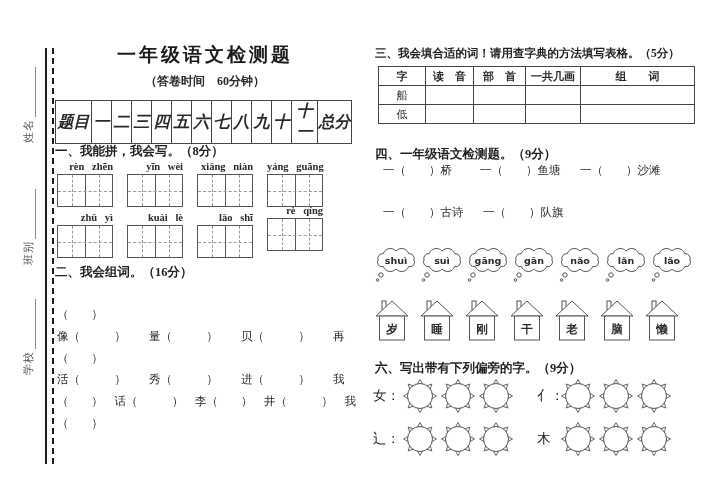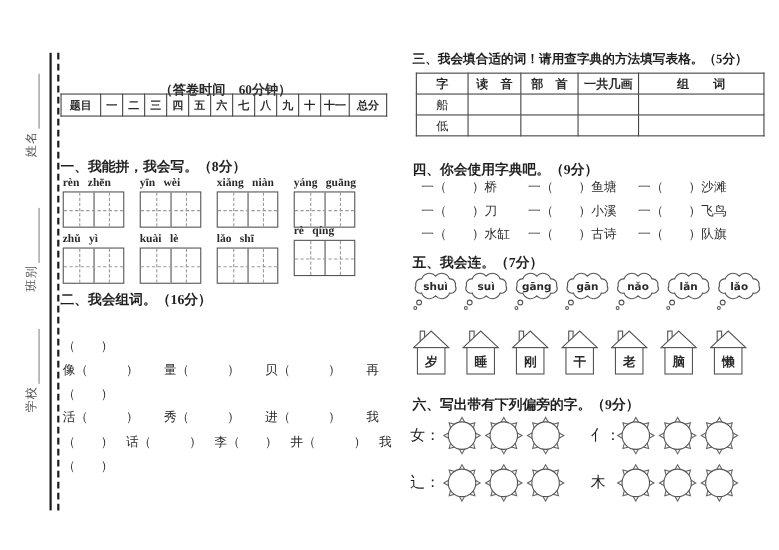--- a/index.html
+++ b/index.html
@@ -18,30 +18,30 @@
   .bind-solid{position:absolute;left:45px;top:48px;width:2px;height:416px;background:#1c1c1c;}
   .bind-dashed{position:absolute;left:52px;top:48px;height:416px;width:0;border-left:2.5px dashed #1c1c1c;}
   
   .title{position:absolute;left:55px;top:42px;width:300px;text-align:center;
     font-size:19px;font-weight:bold;letter-spacing:3px;color:#1a1a1a;}
   .subtitle{position:absolute;left:55px;top:73px;width:300px;text-align:center;
     font-size:12px;font-weight:bold;color:#2a2a2a;}
   
   table{border-collapse:collapse;table-layout:fixed;}
   td,th{border:1px solid #444;padding:0;text-align:center;overflow:hidden;}
-  .score-table{position:absolute;left:55px;top:85px;width:296px;font-size:10px;}
+  .score-table{position:absolute;left:55px;top:100px;width:296px;font-size:16px;font-style:italic;}
   .score-table td{height:19px;font-weight:bold;color:#2a2a2a;}
   .dict-table{position:absolute;left:378px;top:66px;width:316px;font-size:11px;}
   .dict-table th{height:18px;font-weight:bold;color:#2a2a2a;}
   .dict-table td{height:18px;color:#2a2a2a;}
   
   .sec-h{position:absolute;font-size:12.5px;font-weight:bold;color:#1f1f1f;white-space:nowrap;}
   
   .pgroup{position:absolute;width:56px;}
-  .plabel{font-size:10.5px;font-weight:600;color:#2a2a2a;text-align:left;
+  .plabel{font-size:10.5px;font-weight:600;color:#2a2a2a;text-align:right;
     white-space:nowrap;word-spacing:5px;margin-bottom:2px;}
   .pbox{position:relative;width:54px;height:31px;border:1px solid #555;background:#fff;}
   .pbox i{position:absolute;display:block;}
   .pbox .vd{top:0;bottom:0;width:0;border-left:1px dashed #9a9a9a;}
   .pbox .vs{top:0;bottom:0;width:0;border-left:1px solid #555;left:50%;}
   .pbox .l25{left:25%;} .pbox .l75{left:75%;}
   .pbox .hd{left:0;right:0;height:0;top:50%;border-top:1px dashed #9a9a9a;}
   
   .wline{position:absolute;left:57px;font-size:11.5px;color:#2a2a2a;white-space:nowrap;}
   
@@ -81,20 +81,21 @@
     <span class="mlabel">班别</span>
     <span class="mline"></span>
   </div>
   <div class="margin-unit" style="top:375px">
     <span class="mlabel">学校</span>
     <span class="mline"></span>
   </div>
   <div class="bind-solid"></div>
   <div class="bind-dashed"></div>
 
+  <div class="title">一年级语文检测题</div>
   <div class="subtitle">（答卷时间　60分钟）</div>
 
   <table class="score-table">
     <colgroup>
       <col style="width:36px">
         <col style="width:20px">
         <col style="width:20px">
         <col style="width:20px">
       <col style="width:20px">
         <col style="width:20px">
@@ -236,38 +237,31 @@
     <tr>
       <td>低</td>
       <td></td>
           <td></td>
       <td></td>
           <td></td>
     </tr>
   </tbody>
     </table>
 
-  <div class="sec-h" style="left:375px;top:146px">四、你会使用字典吧。（9分）</div>
+  <div class="sec-h" style="left:375px;top:146px">四、一年级语文检测题。（9分）</div>
   <div class="mwline" style="top:163px">
     <span class="mw-c0">一（　　）桥</span>
     <span class="mw-c1">一（　　）鱼塘</span>
     <span class="mw-c2">一（　　）沙滩</span>
   </div>
-  <div class="mwline" style="top:184px">
-    <span class="mw-c0">一（　　）刀</span>
-    <span class="mw-c1">一（　　）小溪</span>
-    <span class="mw-c2">一（　　）飞鸟</span>
-  </div>
   <div class="mwline" style="top:205px">
-    <span class="mw-c0">一（　　）水缸</span>
     <span class="mw-c1">一（　　）古诗</span>
     <span class="mw-c2">一（　　）队旗</span>
   </div>
 
-  <div class="sec-h" style="left:375px;top:231px">五、我会连。（7分）</div>
   <div class="cloud-row">
     <svg class="cloud" width="46" height="36" viewBox="0 0 46 36">
         <path d="M 5 13 A 5 5 0 0 1 10.3 6.6 A 7.5 7.5 0 0 1 23 4 A 7.5 7.5 0 0 1 35.7 6.6 A 5 5 0 0 1 41 13 A 4.5 4.5 0 0 1 35.7 19.4 A 7.5 7.5 0 0 1 23 22 A 7.5 7.5 0 0 1 10.3 19.4 A 4.5 4.5 0 0 1 5 13 Z"></path>
         <circle cx="8" cy="28" r="2.2"></circle>
         <circle cx="4.5" cy="33" r="1.3"></circle>
         <text x="23" y="16.5" text-anchor="middle">shuì</text>
       </svg>
     <svg class="cloud" width="46" height="36" viewBox="0 0 46 36">
         <path d="M 5 13 A 5 5 0 0 1 10.3 6.6 A 7.5 7.5 0 0 1 23 4 A 7.5 7.5 0 0 1 35.7 6.6 A 5 5 0 0 1 41 13 A 4.5 4.5 0 0 1 35.7 19.4 A 7.5 7.5 0 0 1 23 22 A 7.5 7.5 0 0 1 10.3 19.4 A 4.5 4.5 0 0 1 5 13 Z"></path>
         <circle cx="8" cy="28" r="2.2"></circle>

